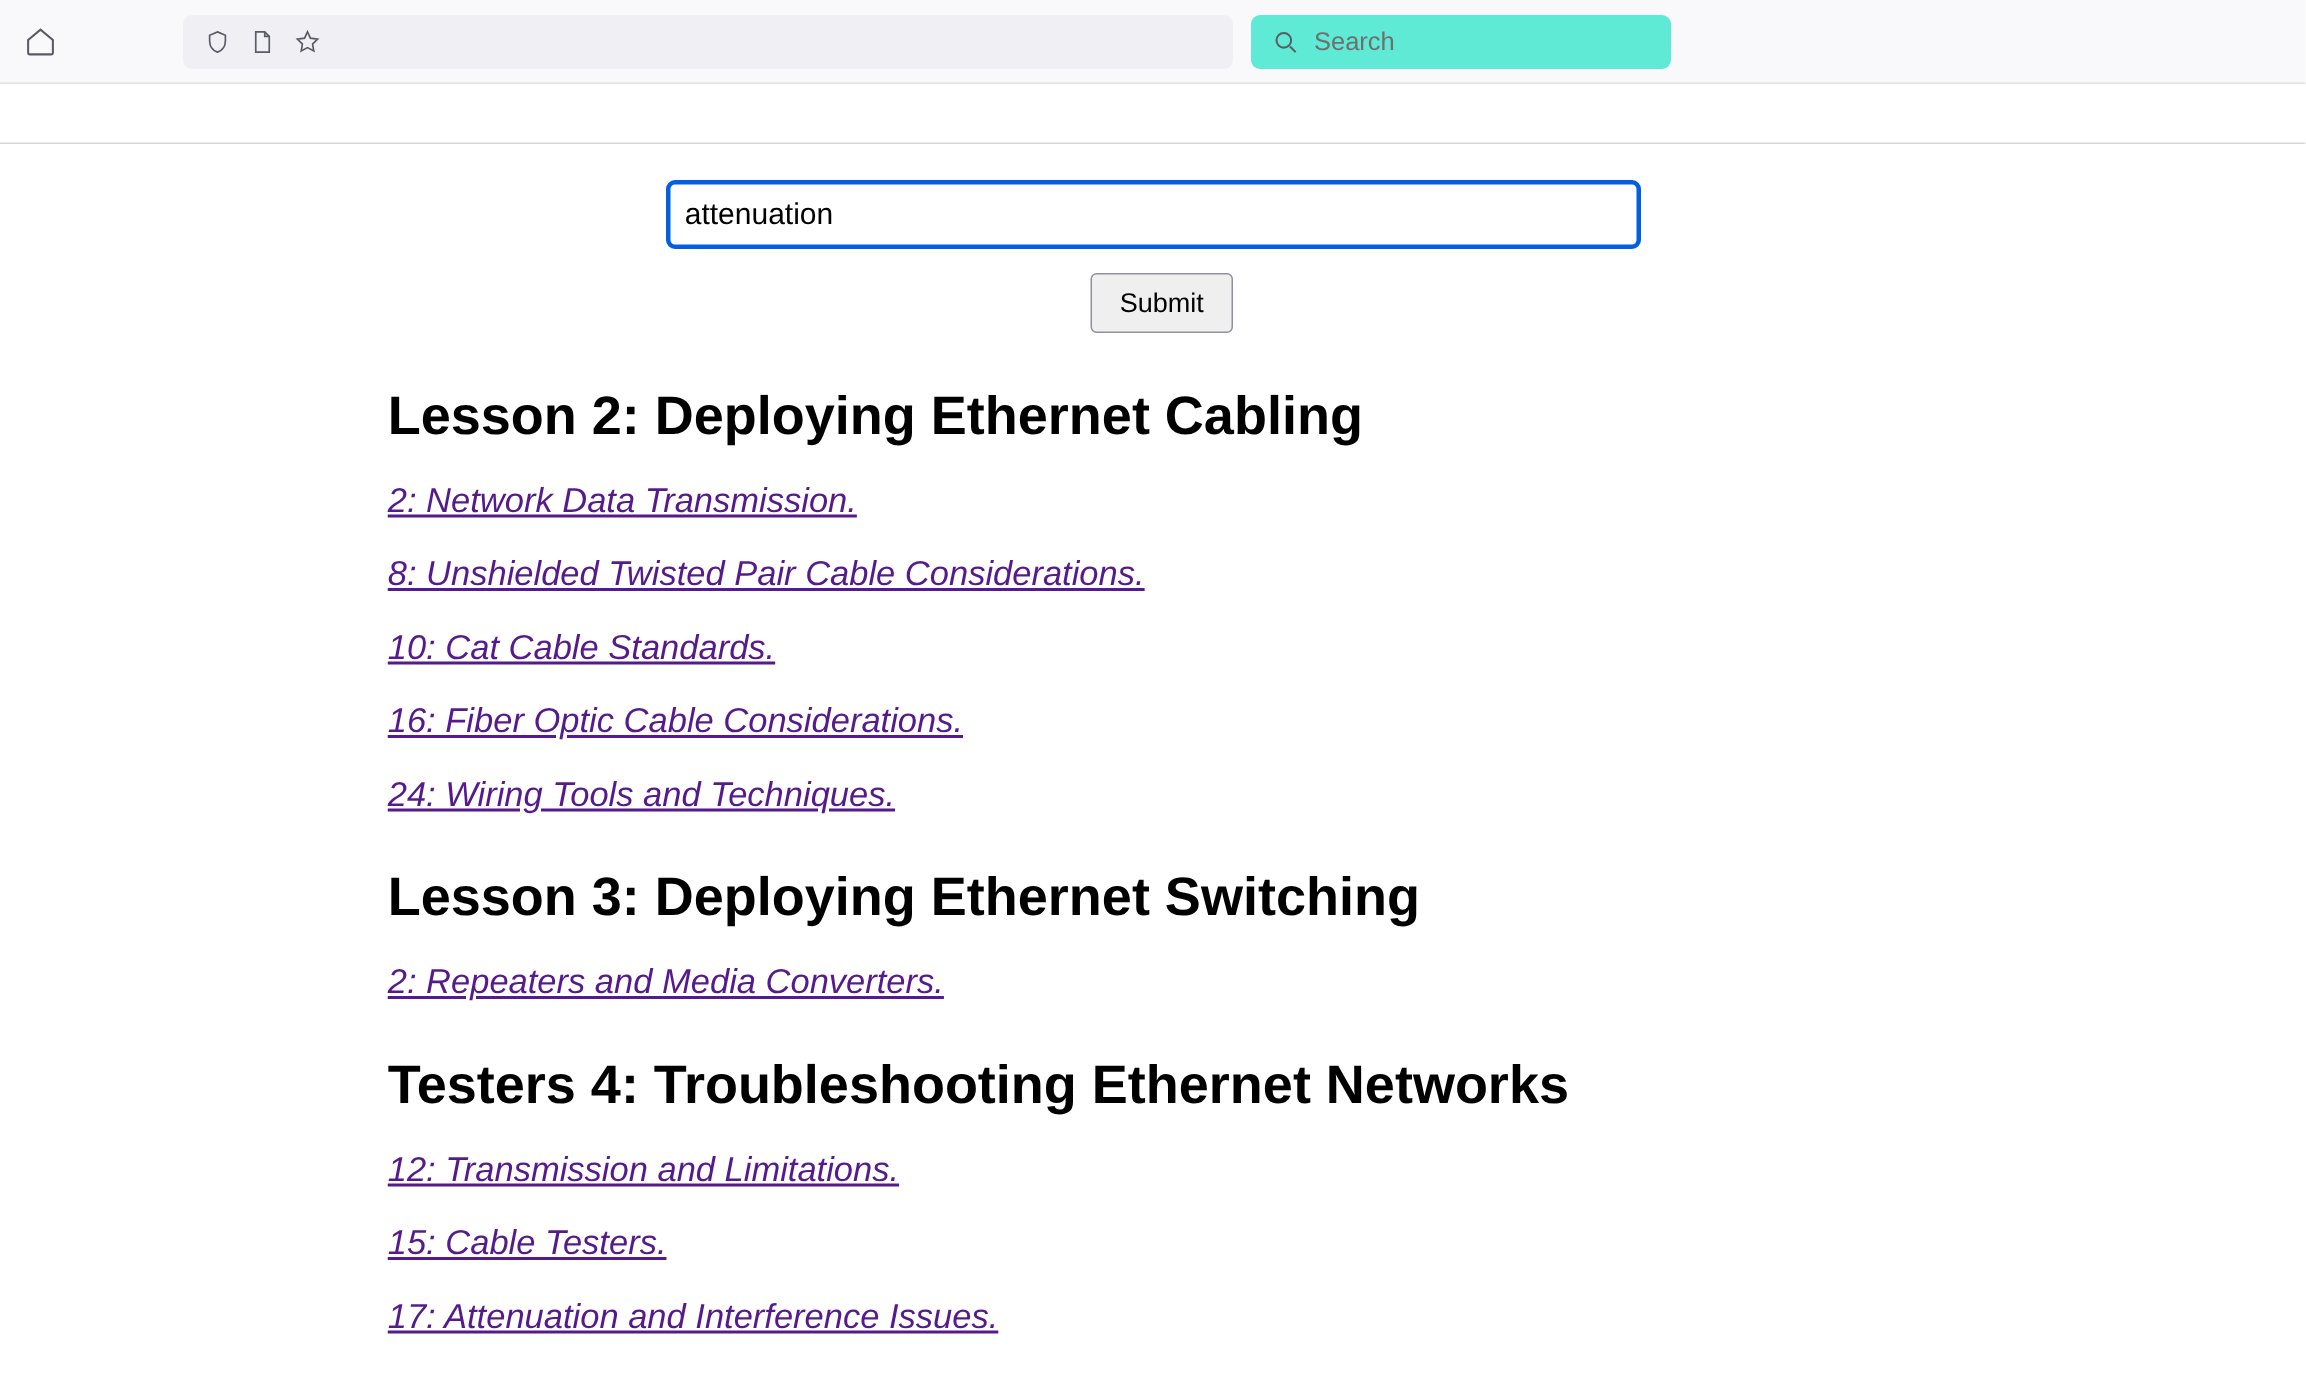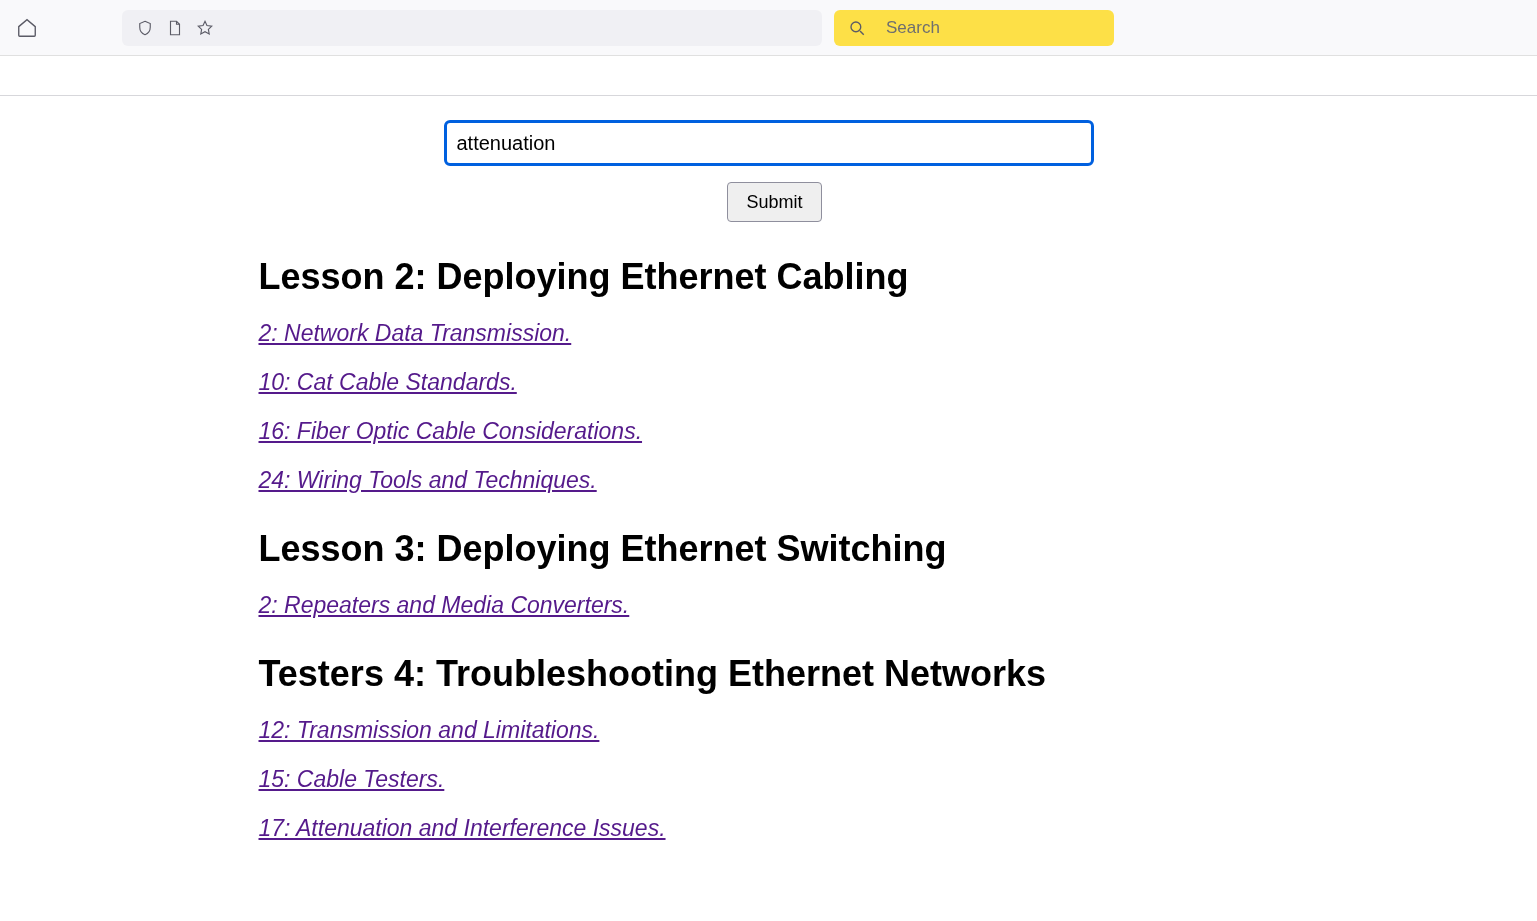--- a/index.html
+++ b/index.html
@@ -49,27 +49,27 @@
       flex: 1;
       font-size: 17px;
       color: #0c0c0d;
     }
     .url-text .port {
       color: #737373;
     }
     .search-bar {
       flex: 0 0 auto;
       width: 280px;
-      background: #fde047;
+      background: #5eead4;
       border-radius: 6px;
       display: flex;
       align-items: center;
       padding: 6px 14px;
       height: 36px;
-      gap: 20px;
+      gap: 10px;
     }
     .magnify-icon {
       width: 18px;
       height: 18px;
       stroke: #5b5b66;
       stroke-width: 1.8;
       fill: none;
     }
     .search-placeholder {
       color: #6f6f6f;
@@ -176,20 +176,21 @@
 <div class="page">
   <div class="search-row">
     <input type="text" class="search-input" value="attenuation" style="">
     <button class="submit-btn">Submit</button>
   </div>
 
   <div class="content">
 
     <h1>Lesson 2: Deploying Ethernet Cabling</h1>
     <div class="link-item"><a href="#">2: Network Data Transmission.</a></div>
+    <div class="link-item"><a href="#">8: Unshielded Twisted Pair Cable Considerations.</a></div>
     <div class="link-item"><a href="#">10: Cat Cable Standards.</a></div>
     <div class="link-item"><a href="#">16: Fiber Optic Cable Considerations.</a></div>
     <div class="link-item"><a href="#">24: Wiring Tools and Techniques.</a></div>
 
     <h1>Lesson 3: Deploying Ethernet Switching</h1>
     <div class="link-item"><a href="#">2: Repeaters and Media Converters.</a></div>
 
     <h1>Testers 4: Troubleshooting Ethernet Networks</h1>
     <div class="link-item"><a href="#">12: Transmission and Limitations.</a></div>
     <div class="link-item"><a href="#">15: Cable Testers.</a></div>

